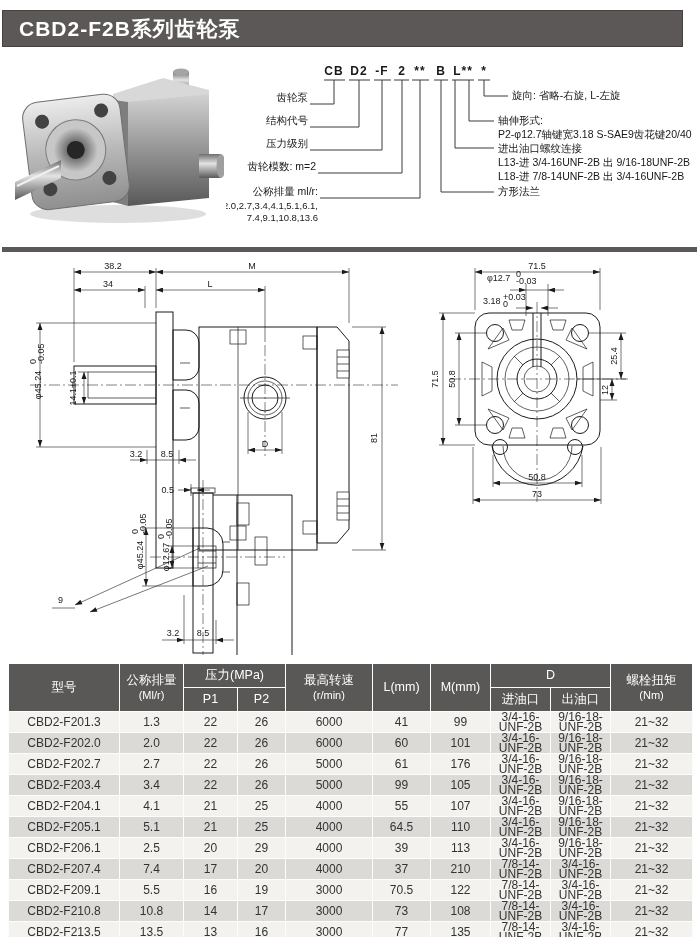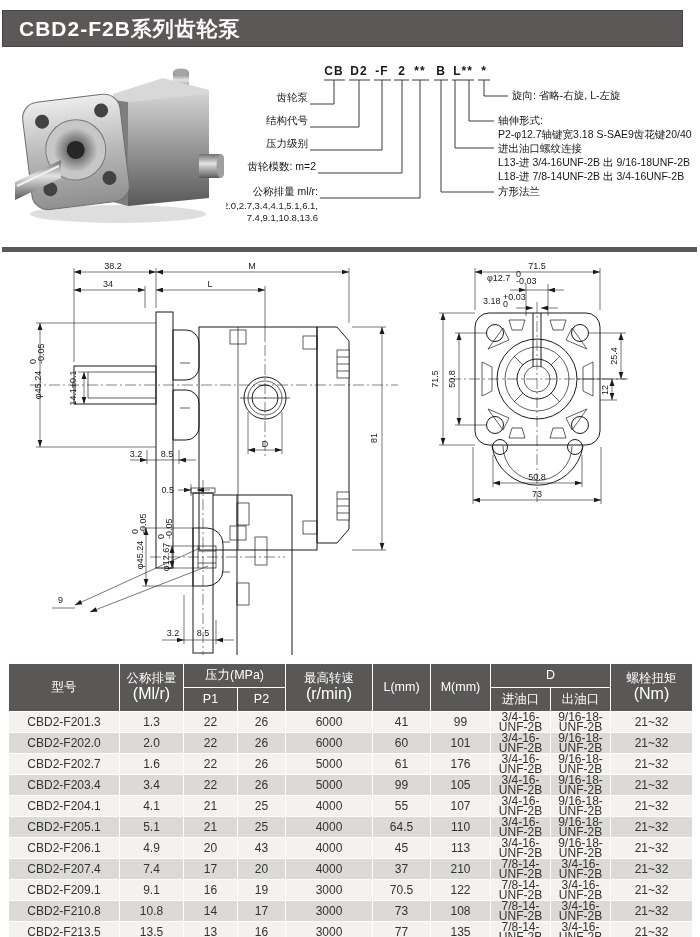--- a/index.html
+++ b/index.html
@@ -27,21 +27,21 @@
 .dim line{stroke:#1b1b1b;stroke-width:.6;fill:none}
 .cl{stroke:#1b1b1b;stroke-width:.55;stroke-dasharray:11 3 2 3;fill:none}
 .spec{position:absolute;left:8px;top:663px;width:684px;border-collapse:collapse;table-layout:fixed;
   font-size:12px;color:#333;text-align:center;border:1px solid #8b8987}
 .spec th{background:#5a5857;color:#fff;font-weight:normal;font-size:12.5px;
   border:1px solid #fdfdfd;line-height:1.15;height:24px;padding:0}
 .spec td{border:1px solid #fdfdfd;height:20px;padding:0}
 .spec tbody tr:nth-child(odd) td{background:#f4f2ef}
 .spec tbody tr:nth-child(even) td{background:#dcdad7}
 .spec .small{font-size:12px;line-height:10px}
-.unit{font-size:16px}
+.unit{font-size:11px}
 </style>
 </head>
 <body>
 
 <div class="page">
 
   <div class="title-bar">CBD2-F2B系列齿轮泵</div>
 
   <svg class="photo-svg" width="212" height="172" viewBox="0 0 210 172">
     <defs>
@@ -428,21 +428,21 @@
       <td>26</td>
       <td>6000</td>
       <td>60</td>
       <td>101</td>
       <td class="small">3/4-16-UNF-2B</td>
       <td class="small">9/16-18-UNF-2B</td>
       <td>21~32</td>
     </tr>
         <tr>
       <td>CBD2-F202.7</td>
-      <td>1.6</td>
+      <td>2.7</td>
       <td>22</td>
       <td>26</td>
       <td>5000</td>
       <td>61</td>
       <td>176</td>
       <td class="small">3/4-16-UNF-2B</td>
       <td class="small">9/16-18-UNF-2B</td>
       <td>21~32</td>
     </tr>
         <tr>
@@ -476,45 +476,45 @@
       <td>25</td>
       <td>4000</td>
       <td>64.5</td>
       <td>110</td>
       <td class="small">3/4-16-UNF-2B</td>
       <td class="small">9/16-18-UNF-2B</td>
       <td>21~32</td>
     </tr>
         <tr>
       <td>CBD2-F206.1</td>
-      <td>4.9</td>
+      <td>2.5</td>
       <td>20</td>
-      <td>43</td>
+      <td>29</td>
       <td>4000</td>
-      <td>45</td>
+      <td>39</td>
       <td>113</td>
       <td class="small">3/4-16-UNF-2B</td>
       <td class="small">9/16-18-UNF-2B</td>
       <td>21~32</td>
     </tr>
         <tr>
       <td>CBD2-F207.4</td>
       <td>7.4</td>
       <td>17</td>
       <td>20</td>
       <td>4000</td>
       <td>37</td>
       <td>210</td>
       <td class="small">7/8-14-UNF-2B</td>
       <td class="small">3/4-16-UNF-2B</td>
       <td>21~32</td>
     </tr>
         <tr>
       <td>CBD2-F209.1</td>
-      <td>9.1</td>
+      <td>5.5</td>
       <td>16</td>
       <td>19</td>
       <td>3000</td>
       <td>70.5</td>
       <td>122</td>
       <td class="small">7/8-14-UNF-2B</td>
       <td class="small">3/4-16-UNF-2B</td>
       <td>21~32</td>
     </tr>
         <tr>

